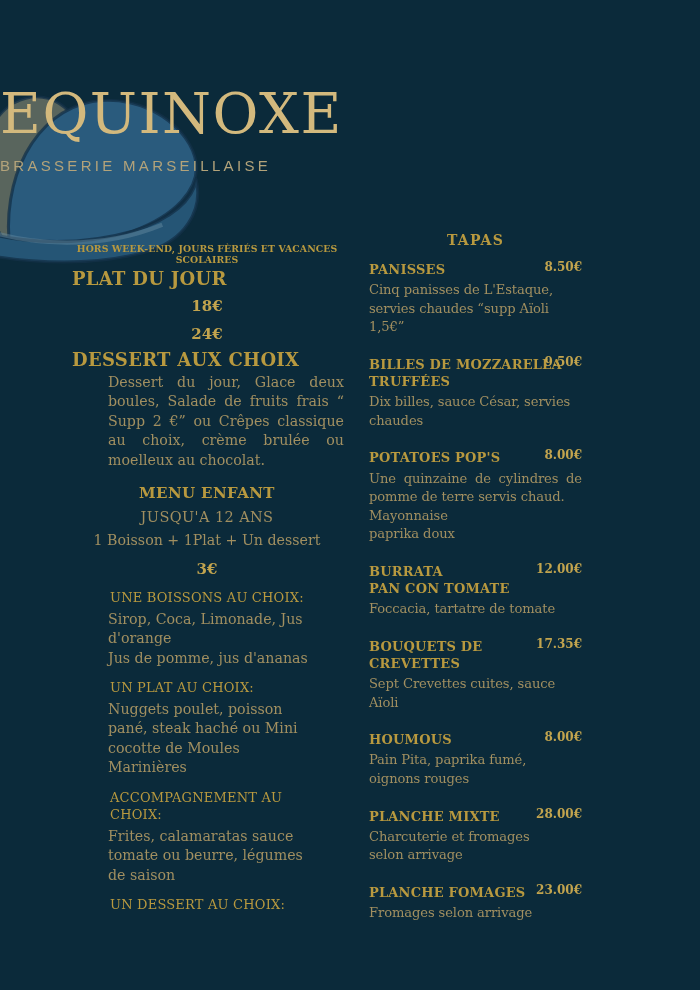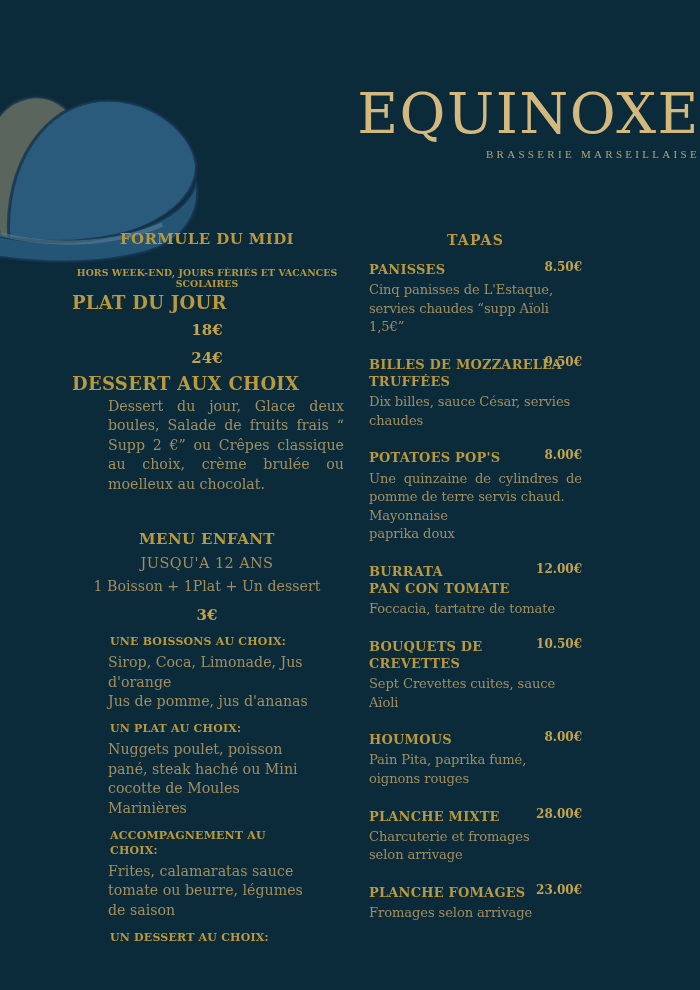--- a/index.html
+++ b/index.html
@@ -14,43 +14,43 @@
   html,body{margin:0;padding:0}
   body{
     width:700px;height:990px;overflow:hidden;
     background:var(--bg);
     font-family:"DejaVu Serif","Liberation Serif",serif;
   }
   .page{position:relative;width:700px;height:990px;overflow:hidden}
 
   .mussels{position:absolute;left:-62px;top:46px;width:278px;height:226px;opacity:.93}
 
-  .header{position:absolute;top:86px;left:0;width:100%;text-align:right}
+  .header{position:absolute;top:86px;left:0;width:100%;text-align:left}
   .title{margin:0;font-size:56px;font-weight:400;line-height:1;letter-spacing:1.5px;color:var(--title-gold)}
-  .subtitle{margin-top:6px;font-family:Liberation Serif, serif;font-size:11px;letter-spacing:3.3px;color:var(--subtitle-gold)}
+  .subtitle{margin-top:15px;font-family:Liberation Sans, sans-serif;font-size:15px;letter-spacing:3.3px;color:var(--subtitle-gold)}
 
   .columns{position:absolute;top:224px;left:72px;display:flex;align-items:flex-start}
   .col-left{width:270px}
   .col-right{width:213px;margin-left:27px}
 
   
   .c-head{margin:6px 0 0;font-size:15px;font-weight:700;letter-spacing:.4px;color:var(--heading-gold);text-align:center}
   .c-note{margin-top:19px;font-size:9.3px;font-weight:700;letter-spacing:.1px;color:var(--heading-gold);text-align:center}
   .c-sub{margin:3px 0 0;font-size:18px;font-weight:700;letter-spacing:.3px;color:var(--heading-gold);text-align:left}
   .c-sub.mt{margin-top:14px}
   .c-sub.mt3{margin-top:6px}
   .c-price{margin-top:8px;font-size:15px;font-weight:700;color:var(--price-gold);text-align:center}
   .c-price.mt2{margin-top:10px;margin-bottom:4px}
   .c-price.big{margin-top:12px;margin-bottom:6px}
   .c-age{margin-top:7px;font-size:14.5px;letter-spacing:.4px;color:var(--body-gold);text-align:center}
   .c-formula{margin-top:7px;font-size:14.2px;color:var(--body-gold);text-align:center}
   .l-body{margin:3px 0 0 36px;width:236px;font-size:14.2px;line-height:1.37;color:var(--body-gold);white-space:pre-line}
   .just{text-align:justify}
-  .l-head{margin:11px 0 0 38px;width:232px;font-size:11px;font-weight:700;letter-spacing:.2px;line-height:1.35;color:var(--heading-gold);white-space:pre-line}
-  .sec-enfant .c-head{margin-top:36px}
+  .l-head{margin:11px 0 0 38px;width:232px;font-size:13px;font-weight:400;letter-spacing:.2px;line-height:1.35;color:var(--heading-gold);white-space:pre-line}
+  .sec-enfant .c-head{margin-top:14px}
 
   
   .r-head{margin:8px 0 13px;font-size:14px;font-weight:700;letter-spacing:1.2px;color:var(--heading-gold);text-align:center}
   .t-item{margin-bottom:19px}
   .t-head{position:relative;padding-right:48px;margin-bottom:3px;min-height:17px}
   .t-name{font-size:13px;font-weight:700;letter-spacing:.2px;line-height:1.32;color:var(--heading-gold);white-space:pre}
   .t-price{position:absolute;right:0;top:-1px;font-size:12px;font-weight:700;color:var(--price-gold)}
   .t-desc,.t-desc2{font-size:13.1px;line-height:1.42;letter-spacing:-.1px;color:var(--body-gold);white-space:pre-line}
 </style>
 </head>
@@ -70,21 +70,20 @@
 
   <header class="header">
     <h1 class="title">EQUINOXE</h1>
     <div class="subtitle">BRASSERIE MARSEILLAISE</div>
   </header>
 
   <div class="columns">
 
     <div class="col-left">
       <section class="sec-formule">
-        <h2 class="c-head">FORMULE DU MIDI</h2>
         <div class="c-note">HORS WEEK-END, JOURS FÈRIÉS ET VACANCES SCOLAIRES</div>
         <h3 class="c-sub">PLAT DU JOUR</h3>
         <div class="c-price">18€</div>
         <div class="c-price mt2">24€</div>
         <h3 class="c-sub mt3">DESSERT AUX CHOIX</h3>
         <p class="l-body just">Dessert du jour, Glace deux boules, Salade de fruits frais “ Supp 2 €” ou Crêpes classique au choix, crème brulée ou moelleux au chocolat.</p>
       </section>
 
       <section class="sec-enfant">
         <h2 class="c-head">MENU ENFANT</h2>
@@ -152,21 +151,21 @@
 PAN CON TOMATE</div>
           <div class="t-price">12.00€</div>
         </div>
         <div class="t-desc">Foccacia, tartatre de tomate</div>
       </div>
 
       <div class="t-item">
         <div class="t-head">
           <div class="t-name">BOUQUETS DE
 CREVETTES</div>
-          <div class="t-price">10.50€</div>
+          <div class="t-price">17.35€</div>
         </div>
         <div class="t-desc">Sept Crevettes cuites, sauce
 Aïoli</div>
       </div>
 
       <div class="t-item">
         <div class="t-head">
           <div class="t-name">HOUMOUS</div>
           <div class="t-price">8.00€</div>
         </div>

